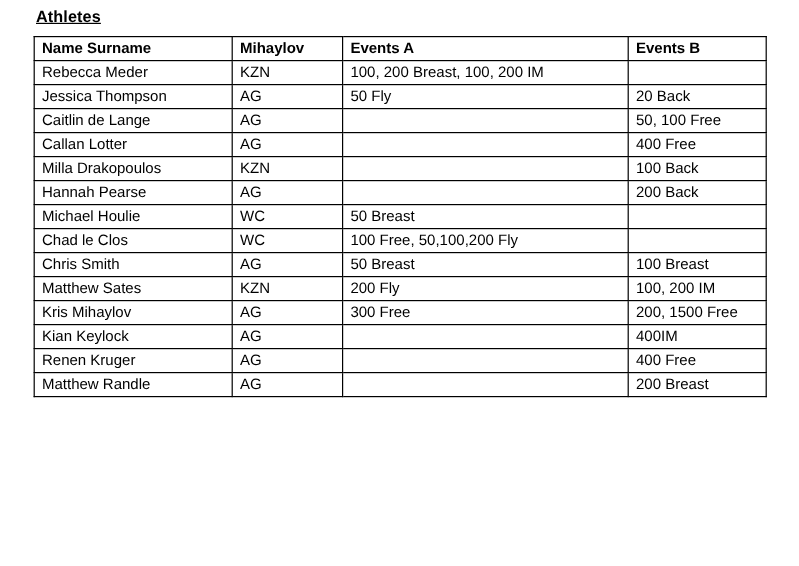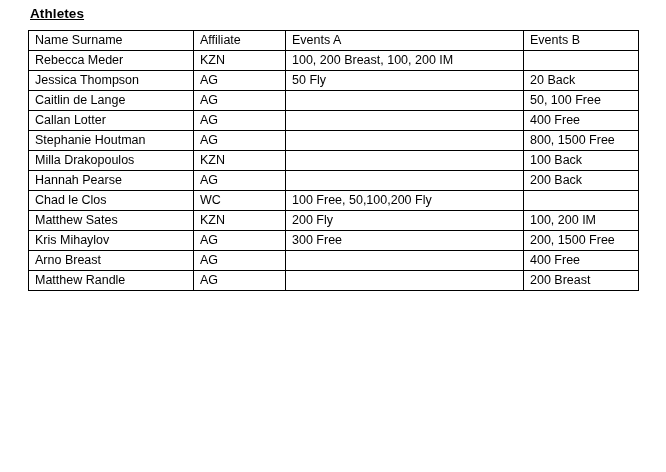--- a/index.html
+++ b/index.html
@@ -41,21 +41,21 @@
     padding: 2px 5px 2px 6px;
     text-align: left;
     vertical-align: middle;
     height: 19px;
     line-height: 15px;
     box-sizing: border-box;
     overflow: hidden;
     white-space: nowrap;
   }
   table.athletes th {
-    font-weight: normal;
+    font-weight: bold;
     font-size: 12.5px;
   }
   col.c-name { width: 165px; }
   col.c-aff  { width: 92px; }
   col.c-ea   { width: 238px; }
   col.c-eb   { width: 115px; }
   .cell-center { text-align: center; }
 </style>
 </head>
 <body>
@@ -66,21 +66,21 @@
   <table class="athletes">
     <colgroup>
       <col class="c-name">
       <col class="c-aff">
       <col class="c-ea">
       <col class="c-eb">
     </colgroup>
     <thead>
       <tr>
         <th>Name Surname</th>
-        <th class="cell-center">Affiliate</th>
+        <th class="cell-center">Mihaylov</th>
         <th>Events A</th>
         <th>Events B</th>
       </tr>
     </thead>
     <tbody id="athletes-body">
         <tr>
           <td>Rebecca Meder</td>
           <td class="cell-center">KZN</td>
           <td>100, 200 Breast, 100, 200 IM</td>
           <td></td>
@@ -97,57 +97,69 @@
           <td></td>
           <td>50, 100 Free</td>
         </tr>
         <tr>
           <td>Callan Lotter</td>
           <td class="cell-center">AG</td>
           <td></td>
           <td>400 Free</td>
         </tr>
         <tr>
-          <td>Stephanie Houtman</td>
-          <td class="cell-center">AG</td>
-          <td></td>
-          <td>800, 1500 Free</td>
-        </tr>
-        <tr>
           <td>Milla Drakopoulos</td>
           <td class="cell-center">KZN</td>
           <td></td>
           <td>100 Back</td>
         </tr>
         <tr>
           <td>Hannah Pearse</td>
           <td class="cell-center">AG</td>
           <td></td>
           <td>200 Back</td>
         </tr>
         <tr>
+          <td>Michael Houlie</td>
+          <td class="cell-center">WC</td>
+          <td>50 Breast</td>
+          <td></td>
+        </tr>
+        <tr>
           <td>Chad le Clos</td>
           <td class="cell-center">WC</td>
           <td>100 Free, 50,100,200 Fly</td>
           <td></td>
+        </tr>
+        <tr>
+          <td>Chris Smith</td>
+          <td class="cell-center">AG</td>
+          <td>50 Breast</td>
+          <td>100 Breast</td>
         </tr>
         <tr>
           <td>Matthew Sates</td>
           <td class="cell-center">KZN</td>
           <td>200 Fly</td>
           <td>100, 200 IM</td>
         </tr>
         <tr>
           <td>Kris Mihaylov</td>
           <td class="cell-center">AG</td>
           <td>300 Free</td>
           <td>200, 1500 Free</td>
         </tr>
         <tr>
-          <td>Arno Breast</td>
+          <td>Kian Keylock</td>
+          <td class="cell-center">AG</td>
+          <td></td>
+          <td>400IM</td>
+        </tr>
+        <tr>
+          <td>Renen Kruger</td>
           <td class="cell-center">AG</td>
           <td></td>
           <td>400 Free</td>
         </tr>
         <tr>
           <td>Matthew Randle</td>
           <td class="cell-center">AG</td>
           <td></td>
           <td>200 Breast</td>
         </tr>

